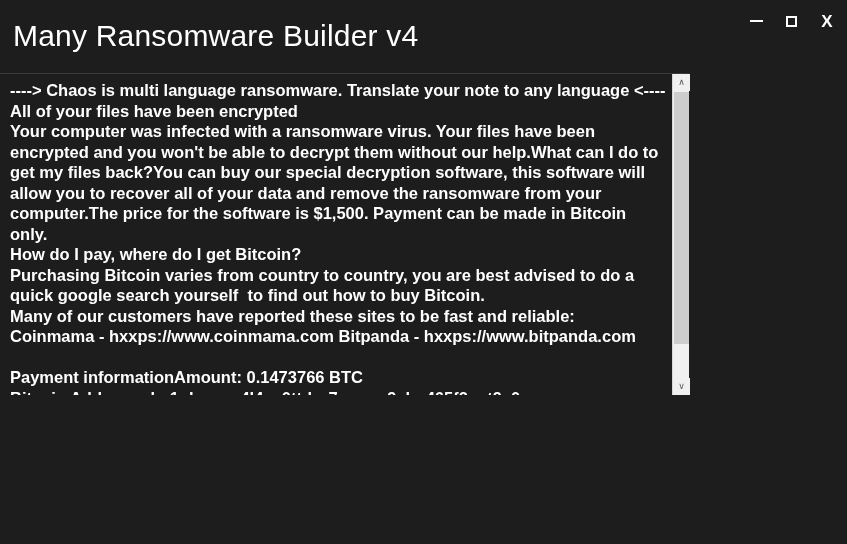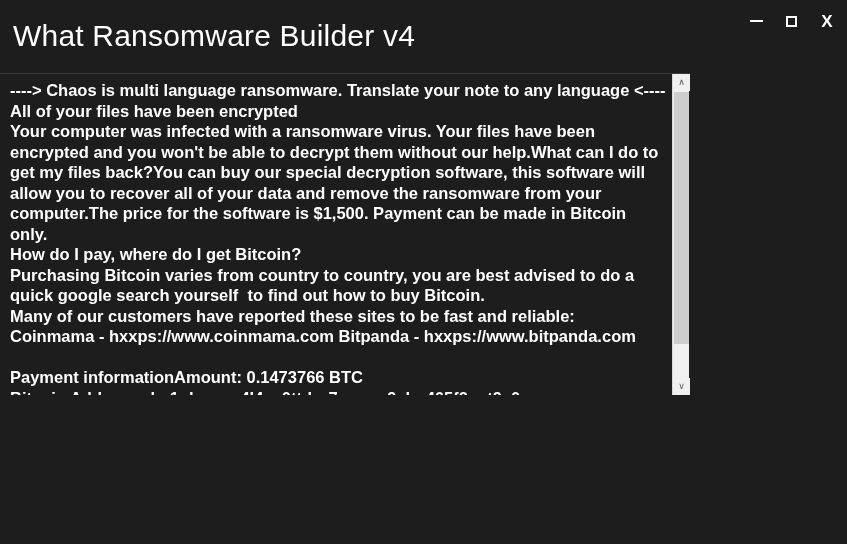--- a/index.html
+++ b/index.html
@@ -121,21 +121,21 @@
     position: absolute;
     left: 0; top: 395px;
     width: 847px; height: 149px;
     background: #1d1d1d;
   }
 </style>
 </head>
 <body>
 
 <div id="titlebar">
-  <div id="app-title">What Ransomware Builder v4</div>
+  <div id="app-title">Many Ransomware Builder v4</div>
 
   <div class="wctrl" id="btn-min">
     <span class="glyph"></span>
   </div>
   <div class="wctrl" id="btn-max">
     <span class="glyph"></span>
   </div>
   <div class="wctrl" id="btn-close">
     <span class="glyph">X</span>
   </div>

